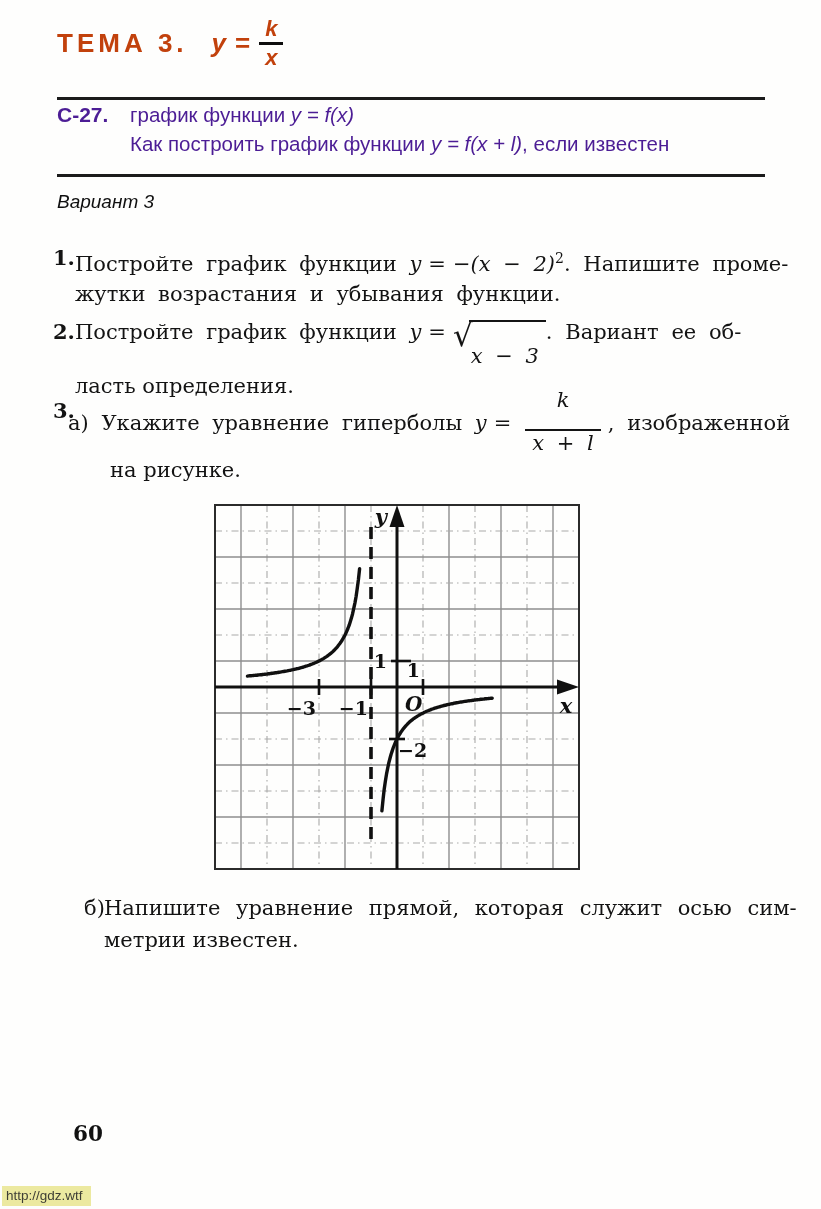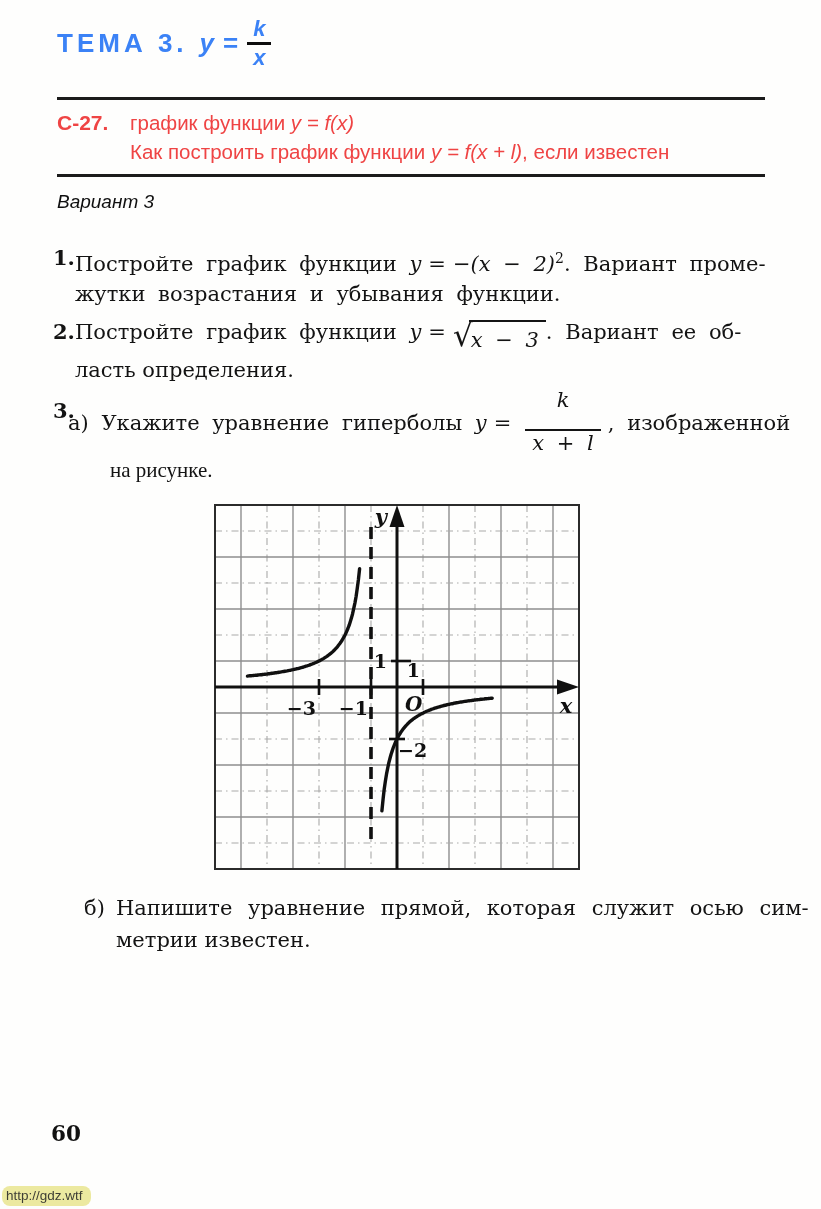--- a/index.html
+++ b/index.html
@@ -1,38 +1,38 @@
 <!DOCTYPE html>
 <html><head>
 <meta charset="utf-8">
 <style>
   html,body{margin:0;padding:0;background:#e8e8e8;}
   .page{position:relative;width:821px;height:1209px;background:#fefefdff;background:#fefefd;
         font-family:"DejaVu Serif",serif;color:#141414;overflow:hidden;}
 
   
   .title{position:absolute;left:57px;top:16px;display:flex;align-items:center;white-space:nowrap;
-         font-family:"Liberation Sans",sans-serif;font-weight:700;font-size:26px;color:#3b82f6;}
+         font-family:"Liberation Sans",sans-serif;font-weight:700;font-size:26px;color:#c2410c;gap:12px;}
   .topic-label{letter-spacing:4px;margin-right:12px;}
   .topic-title{margin-right:10px;}
   .m-run{display:inline-flex;align-items:center;}
   .m-run .var{font-style:italic;}
   .m-run .eq{margin:0 9px;}
   .frac{display:inline-flex;flex-direction:column;align-items:center;line-height:1.08;}
   .frac .den{border-top:3px solid #0d0d0d;}
   .title .frac{font-size:22px;font-style:italic;}
   .title .frac .num,.title .frac .den{padding:1px 6px;}
 
   
   .rule{position:absolute;left:57px;width:708px;height:3px;background:#1b1b1b;}
   .rule-top{top:97px;}
   .rule-bottom{top:174px;}
 
   
-  .c27{position:absolute;left:57px;top:108px;width:712px;display:flex;color:#ef4444;
+  .c27{position:absolute;left:57px;top:100px;width:712px;display:flex;color:#4c1d95;
        font-family:"Liberation Sans",sans-serif;font-size:20.5px;line-height:29px;}
   .c27-label{font-weight:700;font-size:21px;width:73px;flex:none;}
   .c27 .m{font-style:italic;}
 
   
   .variant{position:absolute;left:57px;top:191px;font-family:"Liberation Sans",sans-serif;
            font-style:italic;font-size:19px;color:#101010;}
 
   
   .prob{position:absolute;left:53px;width:716px;font-size:21px;line-height:30px;color:#131313;}
@@ -45,41 +45,41 @@
   .prob-2{top:317px;}
   .prob-3{top:396px;}
   .prob-3 .ptxt{margin-left:15px;}
   .prob i,.partb i{font-style:italic;}
   .eqr{padding:0 7px;}
   sup{font-size:14px;}
 
   
   .sqrt{display:inline-flex;align-items:flex-start;vertical-align:-7px;}
   .sqrt .sign{font-size:31px;line-height:31px;font-weight:400;}
-  .sqrt .radicand{border-top:2.5px solid #141414;padding:3px 7px 0 2px;margin-left:-4px;font-style:italic;}
+  .sqrt .radicand{border-top:2.5px solid #141414;padding:19px 7px 0 2px;margin-left:-4px;font-style:italic;}
 
   
   .fline{display:flex;align-items:center;height:54px;white-space:pre;}
   .frac-s{font-size:21px;font-style:italic;margin:0 7px;line-height:1.12;}
   .frac-s .num{padding:0 4px;}
   .frac-s .den{border-top:2.5px solid #141414;padding:1px 7px;margin-top:16px;}
-  .p3-line2{margin-left:42px;margin-top:5px;font-family:Liberation Serif, serif;}
+  .p3-line2{margin-left:42px;margin-top:5px;}
 
   
   .figure{position:absolute;left:212px;top:502px;width:370px;height:370px;}
 
   
   .partb{position:absolute;left:84px;top:892px;width:700px;font-size:21px;line-height:32px;color:#131313;}
   .partb .plabel{position:absolute;left:0;top:0;}
-  .partb .ptxt{margin-left:32px;}
+  .partb .ptxt{margin-left:20px;}
 
   
-  .pagenum{position:absolute;left:51px;top:1121px;font-weight:700;font-size:21.5px;color:#111;}
+  .pagenum{position:absolute;left:73px;top:1121px;font-weight:700;font-size:21.5px;color:#111;}
   .watermark{position:absolute;left:2px;top:1186px;background:#ece9a0;color:#3e3e35;
-             font-family:"Liberation Sans",sans-serif;font-size:13.5px;padding:2px 8px 3px 4px;border-radius:8px;}
+             font-family:"Liberation Sans",sans-serif;font-size:13.5px;padding:2px 8px 3px 4px;}
 </style>
 </head>
 <body>
 
 <div class="page">
 
   <div class="title">
     <span class="topic-label">ТЕМА 3.</span>
     <span class="m-run">
       <span class="var">y</span>
@@ -101,21 +101,21 @@
     </div>
   </div>
 
   <div class="rule rule-bottom"></div>
 
   <div class="variant">Вариант 3</div>
 
   <div class="prob prob-1">
     <span class="pnum">1.</span>
     <div class="ptxt">
-      <div class="pline wide"><span>Постройте график функции </span><i>y</i><span class="eqr">=</span><i>−(x − 2)</i><sup>2</sup><span>. Вариант проме-</span></div>
+      <div class="pline wide"><span>Постройте график функции </span><i>y</i><span class="eqr">=</span><i>−(x − 2)</i><sup>2</sup><span>. Напишите проме-</span></div>
       <div class="pline wide">жутки возрастания и убывания функции.</div>
     </div>
   </div>
 
   <div class="prob prob-2">
     <span class="pnum">2.</span>
     <div class="ptxt">
       <div class="pline wide"><span>Постройте график функции </span><i>y</i><span class="eqr">=</span><span class="sqrt">
             <span class="sign">√</span>
             <span class="radicand">x − 3</span>

